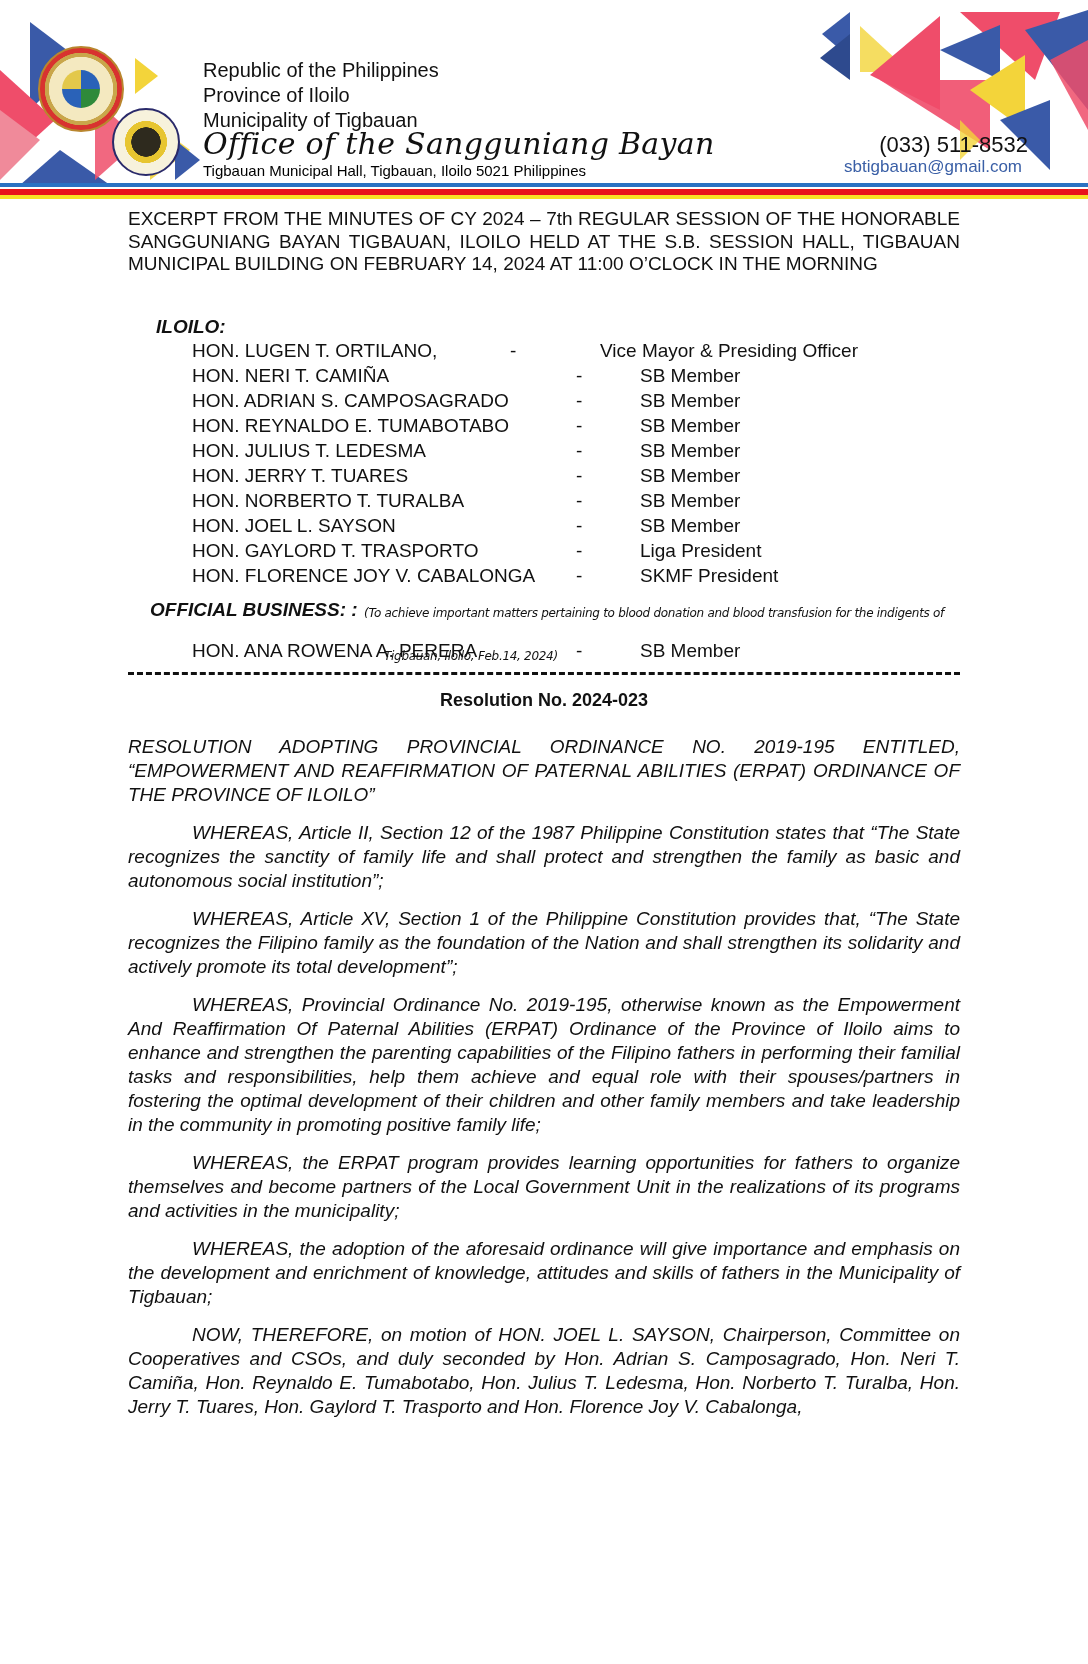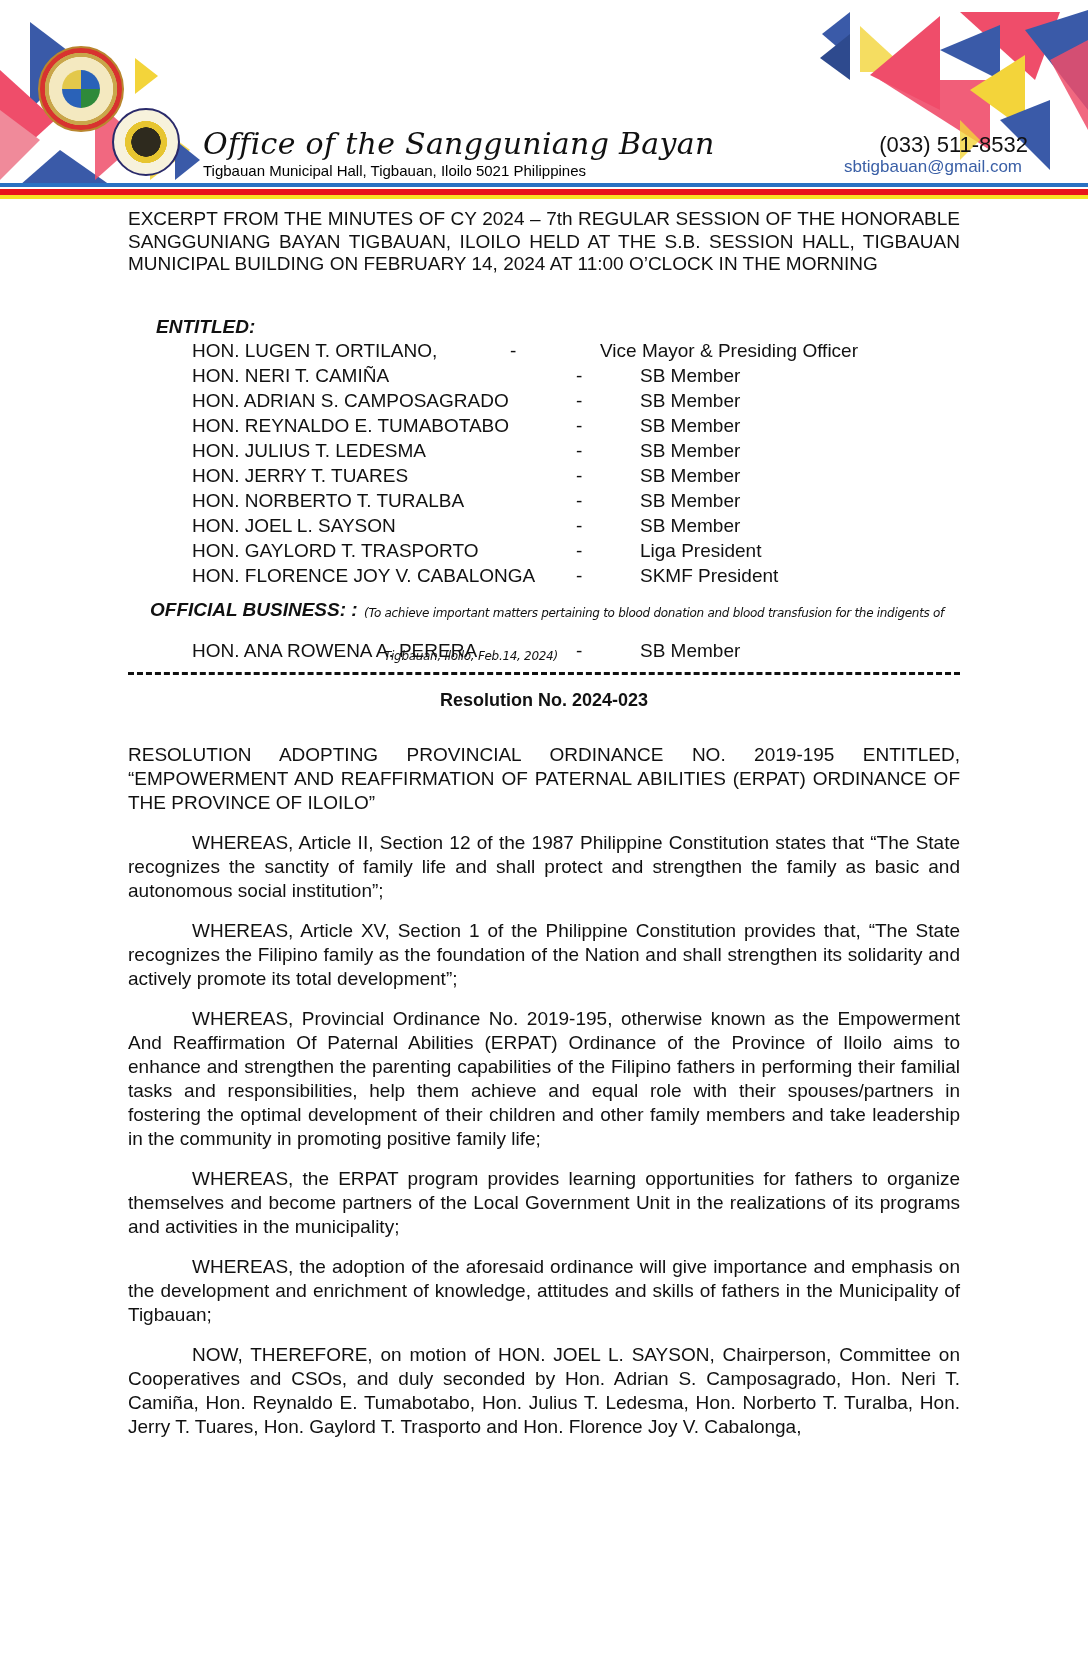--- a/index.html
+++ b/index.html
@@ -51,21 +51,21 @@
   .ob-note .l2 { display: block; padding-left: 20px; margin-top: 24px; }
   .ob-row { position: absolute; left: 192px; top: 640px; width: 760px; height: 25px; font-size: 19px; }
 
   .dash-divider { position: absolute; left: 128px; top: 672px; width: 832px; height: 0;
                   border-top: 3px dashed #111; }
 
   .resolution-no { position: absolute; left: 0; width: 1088px; top: 690px; text-align: center;
                    font-weight: bold; font-size: 18px; }
 
   .res-body { position: absolute; left: 128px; top: 727px; width: 832px; font-size: 19px; line-height: 24px; }
-  .res-body p { margin: 16px 0 14px 0; text-align: justify; }
+  .res-body p { margin: 8px 0 14px 0; text-align: justify; font-style: italic; }
   .res-body p.indent { text-indent: 64px; }
   .res-title { margin-bottom: 14px !important; }
 </style>
 </head>
 <body>
 
 <div class="letterhead">
 
   <svg class="deco" style="left:0;top:0" width="200" height="185" viewBox="0 0 200 185">
     <polygon points="30,22 80,60 30,110" fill="#3a5aa8"></polygon>
@@ -91,35 +91,40 @@
     <polygon points="205,30 268,10 268,110" fill="#3a5aa8"></polygon>
     <polygon points="230,60 268,40 268,130" fill="#ef4d6a" opacity="0.85"></polygon>
     <polygon points="140,120 160,140 140,160" fill="#f3d43a" opacity="0.8"></polygon>
   </svg>
 
   <div class="seal seal-muni">
       <div class="inner"></div>
     </div>
   <div class="seal seal-sb"></div>
 
+  <div class="lh-text">
+    <span class="line">Republic of the Philippines</span>
+    <span class="line">Province of Iloilo</span>
+    <span class="line">Municipality of Tigbauan</span>
+  </div>
   <div class="lh-office">Office of the Sangguniang Bayan</div>
   <div class="lh-address">Tigbauan Municipal Hall, Tigbauan, Iloilo 5021 Philippines</div>
   <div class="lh-phone">(033) 511-8532</div>
   <div class="lh-email">sbtigbauan@gmail.com</div>
 
   <div class="stripe-blue"></div>
   <div class="stripe-red"></div>
   <div class="stripe-yellow"></div>
 </div>
 
 <div class="content">
   <p class="excerpt justify">EXCERPT FROM THE MINUTES OF CY 2024 – 7th REGULAR SESSION OF THE HONORABLE SANGGUNIANG  BAYAN TIGBAUAN, ILOILO HELD AT THE S.B. SESSION HALL, TIGBAUAN MUNICIPAL BUILDING ON FEBRUARY 14, 2024 AT 11:00 O’CLOCK IN THE MORNING</p>
 </div>
 
-<div class="present-label">ENTITLED:</div>
+<div class="present-label">ILOILO:</div>
 <div class="roster">
   <div class="roster-row first">
     <span class="roster-name">HON. LUGEN T. ORTILANO,</span>
     <span class="roster-dash">-</span>
     <span class="roster-role">Vice Mayor  &amp; Presiding Officer</span>
   </div>
   <div class="roster-row">
     <span class="roster-name">HON. NERI T. CAMIÑA</span>
     <span class="roster-dash">-</span>
     <span class="roster-role">SB Member</span>

